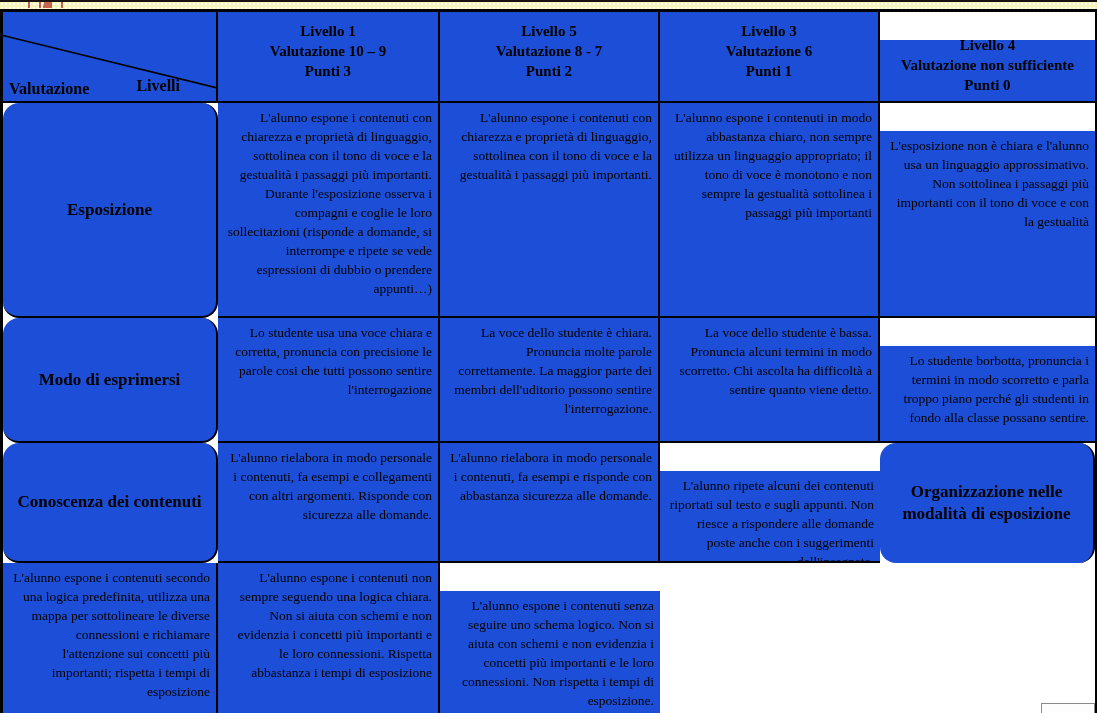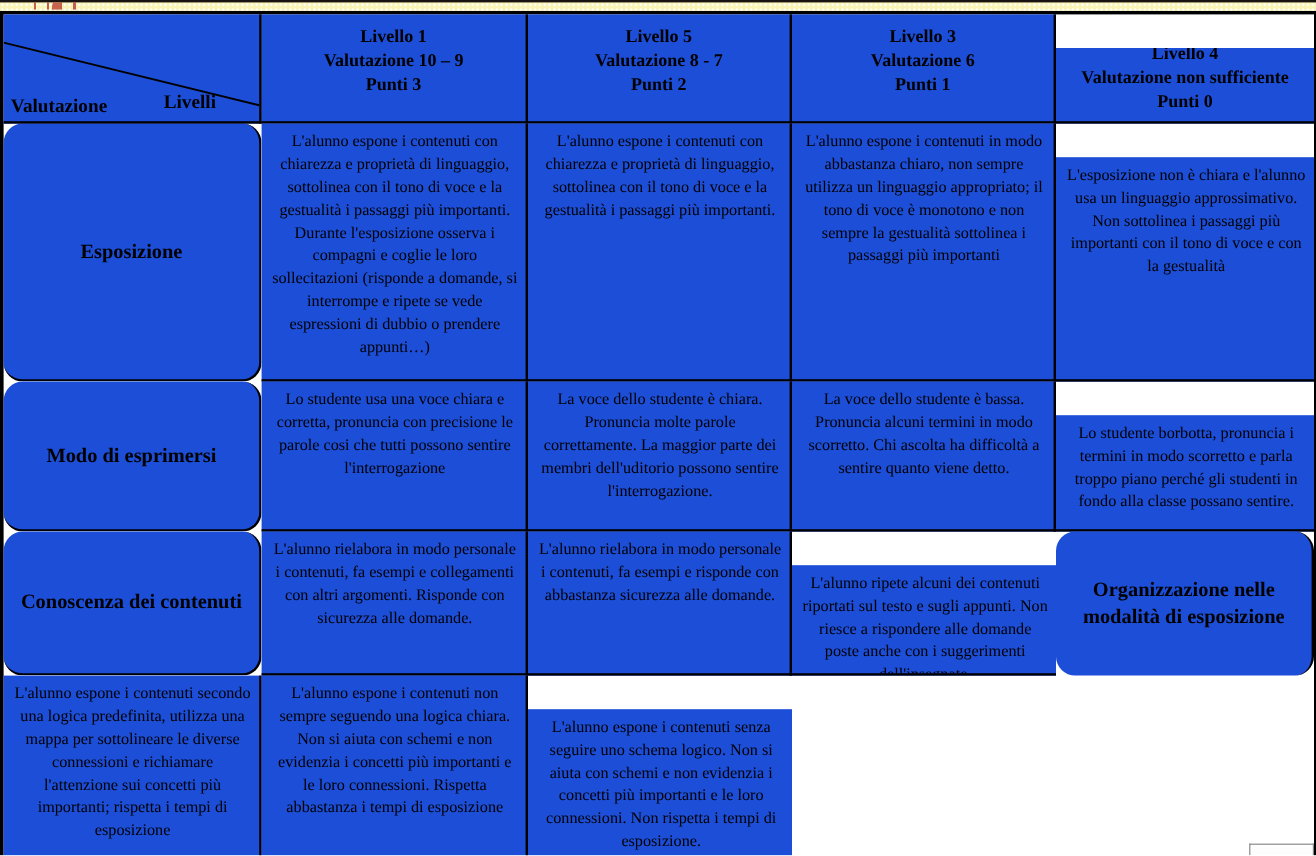--- a/index.html
+++ b/index.html
@@ -82,21 +82,21 @@
     font-weight: bold; font-size: 17px; line-height: 22px;
     padding: 0 8px;
     border-radius: 16px;
   }
 
   
   .desc {
     padding: 5px 6px 0 8px;
     font-size: 13.5px;
     line-height: 19px;
-    text-align: center;
+    text-align: right;
   }
 
   
   .mini-box {
     position: absolute;
     right: 2px; bottom: 0;
     width: 54px; height: 10px;
     background: #fdfdfd;
     border: 1px solid #8a8a8a;
     border-bottom: none;

